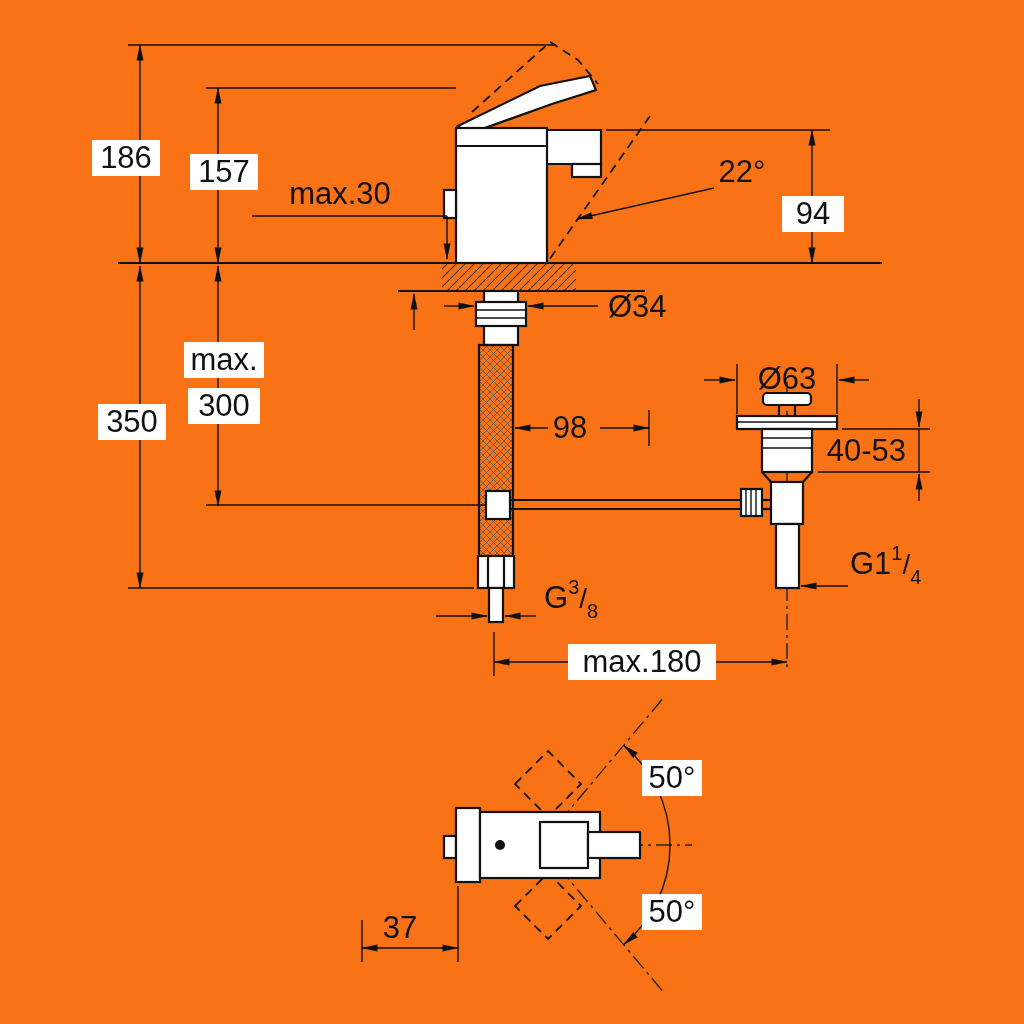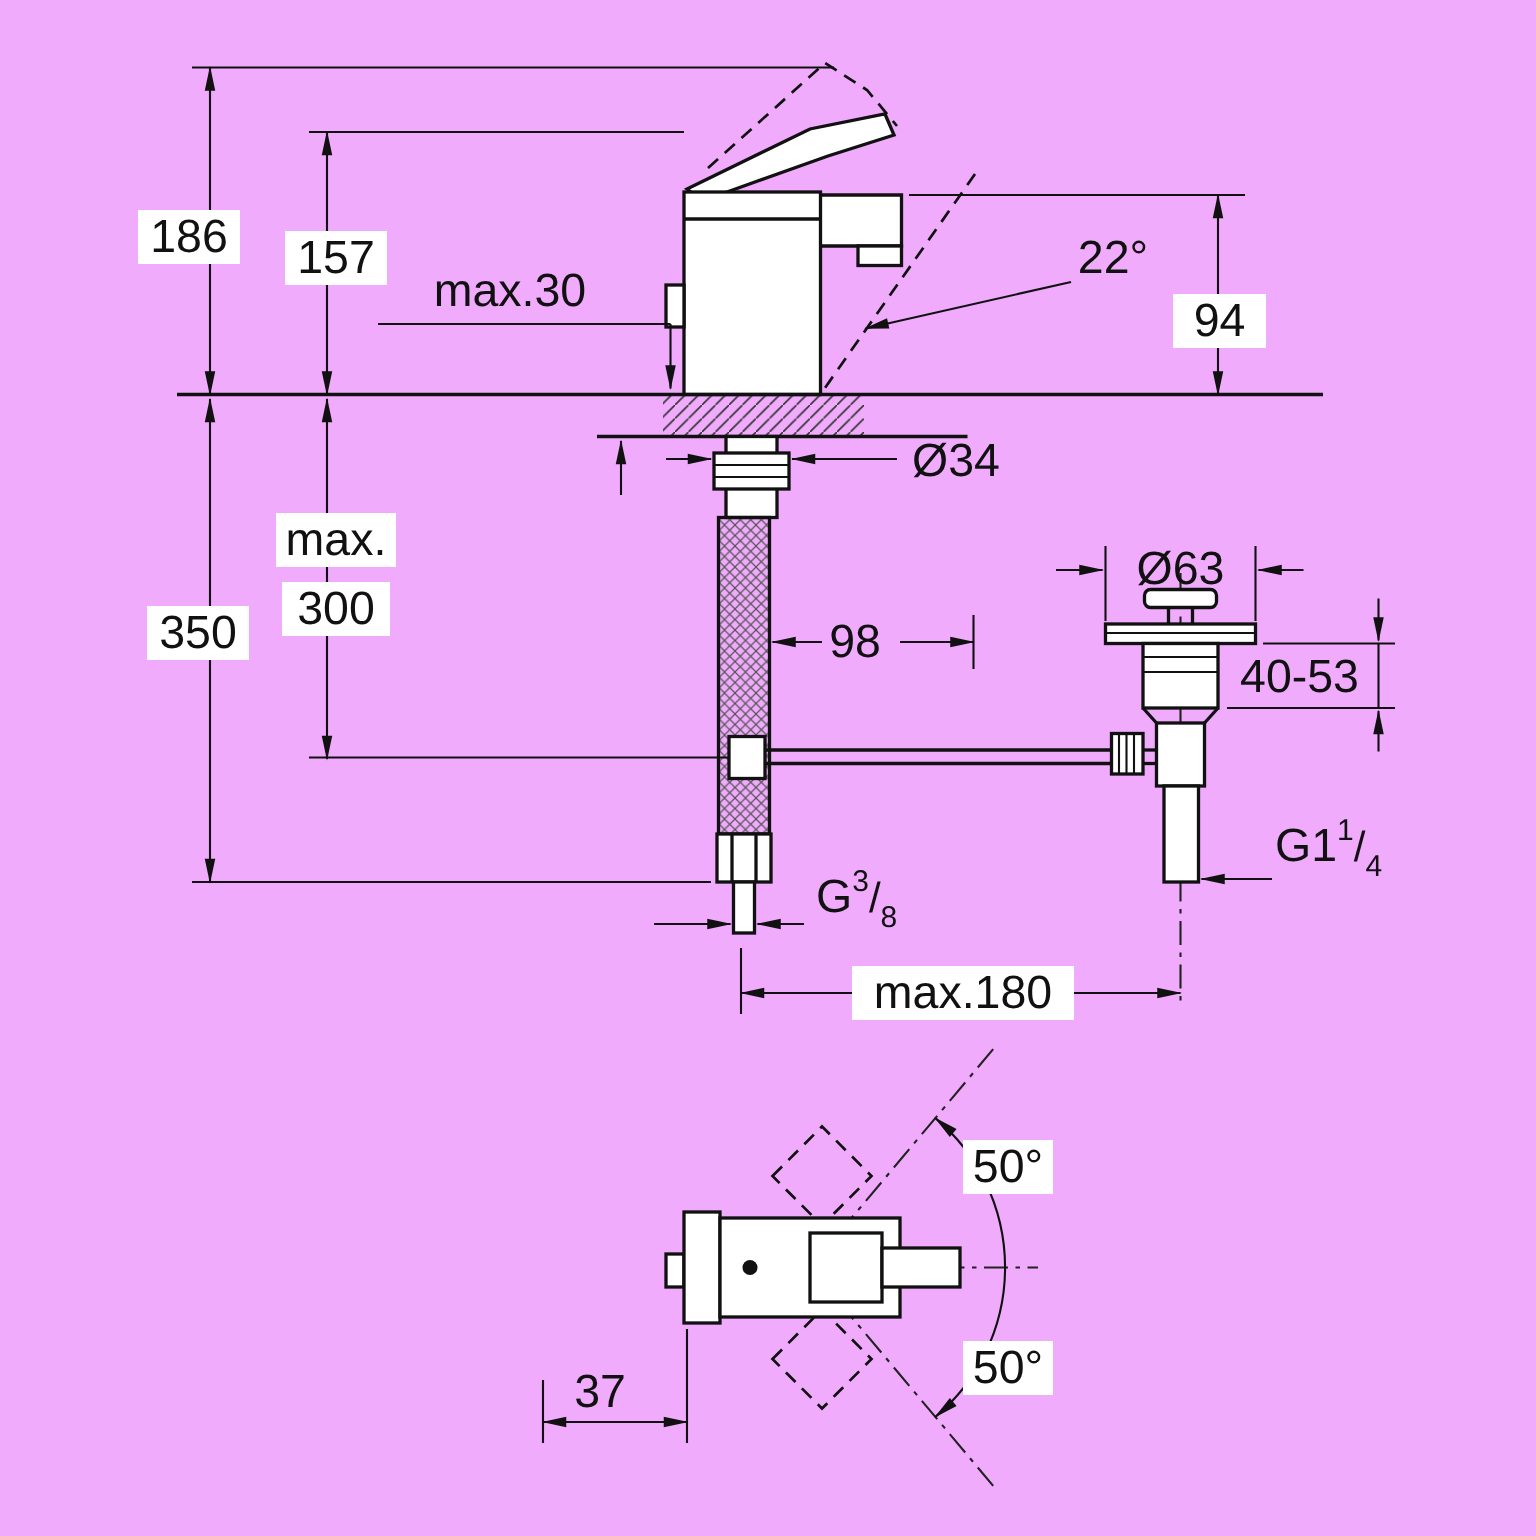--- a/index.html
+++ b/index.html
@@ -1,16 +1,16 @@
 <!DOCTYPE html>
 <html><head>
 <meta charset="utf-8">
 <style>
   html,body{margin:0;padding:0;background:#ffffff;}
-  .stage{width:1024px;height:1024px;background:#f0abfc;}
+  .stage{width:1024px;height:1024px;background:#f97316;}
   svg{display:block;}
   text{font-family:"Liberation Sans","DejaVu Sans",sans-serif;fill:#111;}
   .lbl{font-size:31px;text-anchor:middle;}
   .lbls{font-size:31px;text-anchor:start;}
   .lble{font-size:31px;text-anchor:end;}
   .ob{fill:none;stroke:#111;stroke-width:2.2;}
   .fw{fill:#ffffff;stroke:#111;stroke-width:2.2;}
   .dim{fill:none;stroke:#111;stroke-width:1.4;}
   .dash{fill:none;stroke:#111;stroke-width:1.8;stroke-dasharray:9 6;}
   .cl{fill:none;stroke:#222;stroke-width:1.4;stroke-dasharray:16 5 3 5;}

